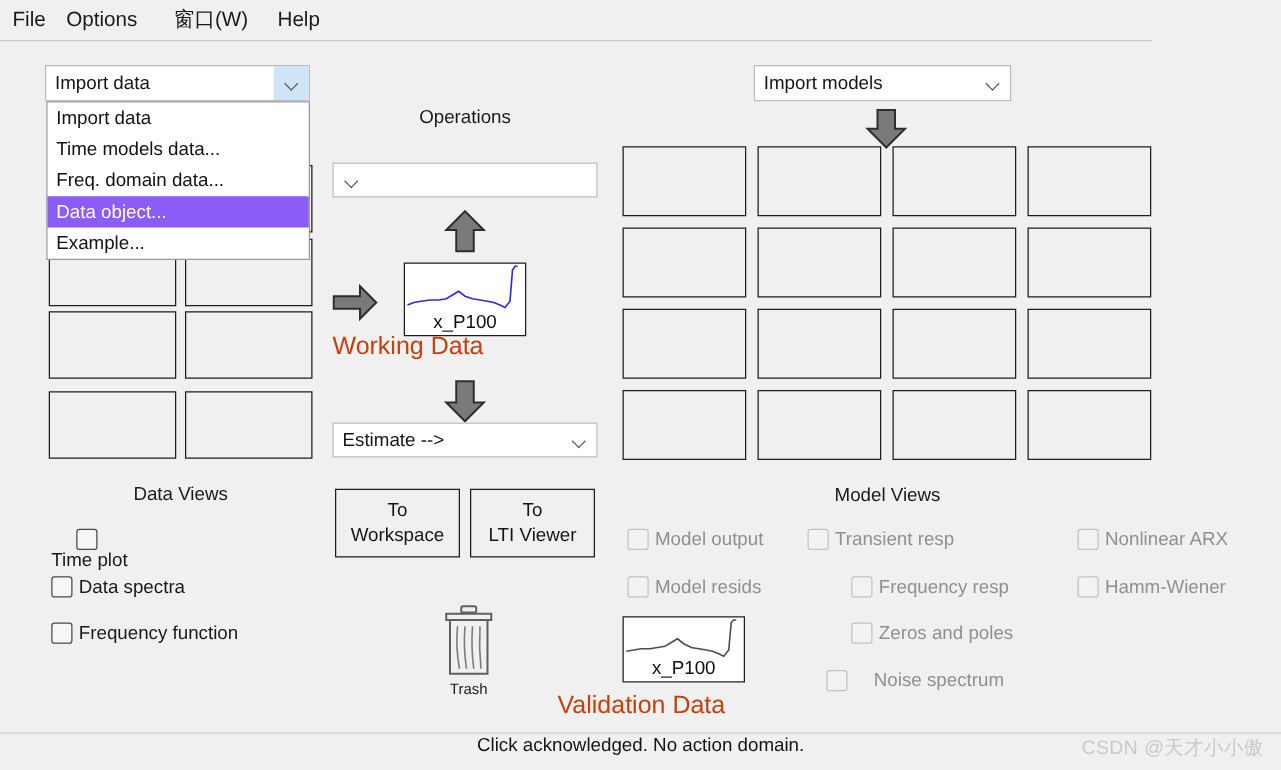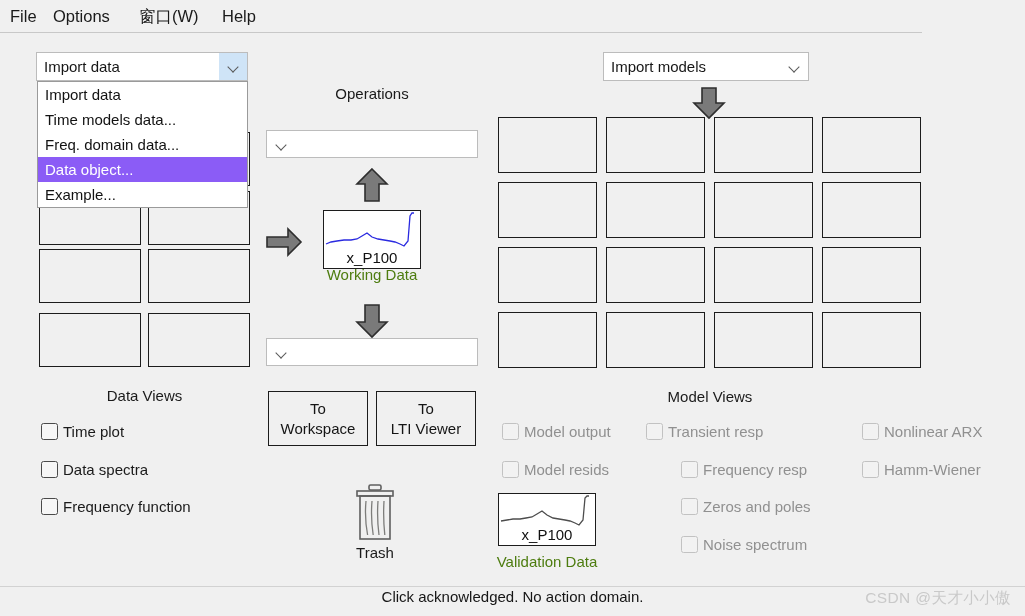--- a/index.html
+++ b/index.html
@@ -174,34 +174,34 @@
   .thumb .thumb-label {
     position: absolute;
     left: 0; right: 0;
     bottom: 2px;
     text-align: center;
     font-size: 15px;
     color: #101010;
   }
   .thumb-caption {
     position: absolute;
-    font-size: 15px;
-    color: #4d7c0f;
-    text-align: center;
+    font-size: 20px;
+    color: #c2410c;
+    text-align: left;
     white-space: nowrap;
   }
 
   
   .arrow { position: absolute; }
 
   
   #trash-icon { position: absolute; }
   #trash-label {
     position: absolute;
-    font-size: 15px;
+    font-size: 12px;
     color: #1a1a1a;
     text-align: center;
     white-space: nowrap;
   }
 
   
   #status-bar {
     position: absolute;
     left: 0;
     bottom: 0;
@@ -259,21 +259,21 @@
 <div id="dropdown-list" style="left:37px; top:81px; width:211px;">
   <div class="dd-item">Import data</div>
   <div class="dd-item">Time models data...</div>
   <div class="dd-item">Freq. domain data...</div>
   <div class="dd-item selected">Data object...</div>
   <div class="dd-item">Example...</div>
 </div>
 
 <div class="section-title" style="left:39px; top:387px; width:211px;">Data Views</div>
 
-<div class="cbrow" style="left:41px; top:423px;">
+<div class="cbrow" style="left:41px; top:423px;flex-direction:column;">
   <span class="cbox"></span>
   <span class="cblabel">Time plot</span>
 </div>
 <div class="cbrow" style="left:41px; top:461px;">
   <span class="cbox"></span>
   <span class="cblabel">Data spectra</span>
 </div>
 <div class="cbrow" style="left:41px; top:498px;">
   <span class="cbox"></span>
   <span class="cblabel">Frequency function</span>
@@ -307,20 +307,21 @@
 </div>
 <div class="thumb-caption" style="left:266px; top:266px; width:212px;">Working Data</div>
 
 <div class="arrow" style="left:355px; top:303px;">
   <svg width="34" height="36" viewBox="0 0 34 36">
     <polygon points="10,2 24,2 24,19 32,19 17,34 2,19 10,19" fill="#7a7a7a" stroke="#2e2e2e" stroke-width="1.6" stroke-linejoin="miter"></polygon>
   </svg>
 </div>
 
 <div class="combo" style="left:266px; top:338px; width:212px; height:28px;">
+  <div class="combo-text">Estimate --&gt;</div>
   <div class="combo-arrow">
       <div class="chev"></div>
     </div>
 </div>
 
 <div class="pushbtn" style="left:268px; top:391px; width:100px; height:55px;">
   <span>To</span>
   <span>Workspace</span>
 </div>
 <div class="pushbtn" style="left:376px; top:391px; width:100px; height:55px;">
@@ -390,21 +391,21 @@
   <span class="cblabel">Transient resp</span>
 </div>
 <div class="cbrow disabled" style="left:681px; top:461px;">
   <span class="cbox"></span>
   <span class="cblabel">Frequency resp</span>
 </div>
 <div class="cbrow disabled" style="left:681px; top:498px;">
   <span class="cbox"></span>
   <span class="cblabel">Zeros and poles</span>
 </div>
-<div class="cbrow disabled" style="left:681px; top:536px;">
+<div class="cbrow disabled" style="left:661px; top:536px;gap:16px;">
   <span class="cbox"></span>
   <span class="cblabel">Noise spectrum</span>
 </div>
 
 <div class="cbrow disabled" style="left:862px; top:423px;">
   <span class="cbox"></span>
   <span class="cblabel">Nonlinear ARX</span>
 </div>
 <div class="cbrow disabled" style="left:862px; top:461px;">
   <span class="cbox"></span>

